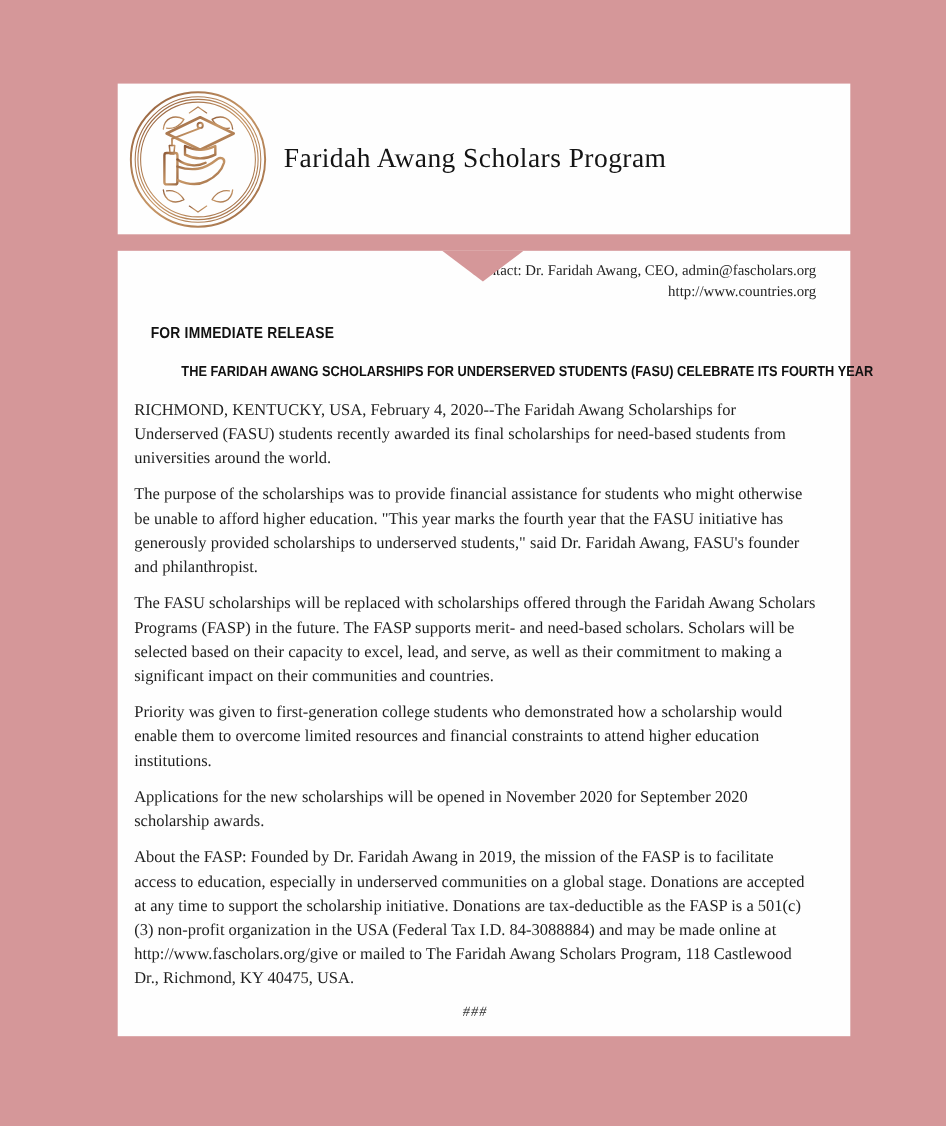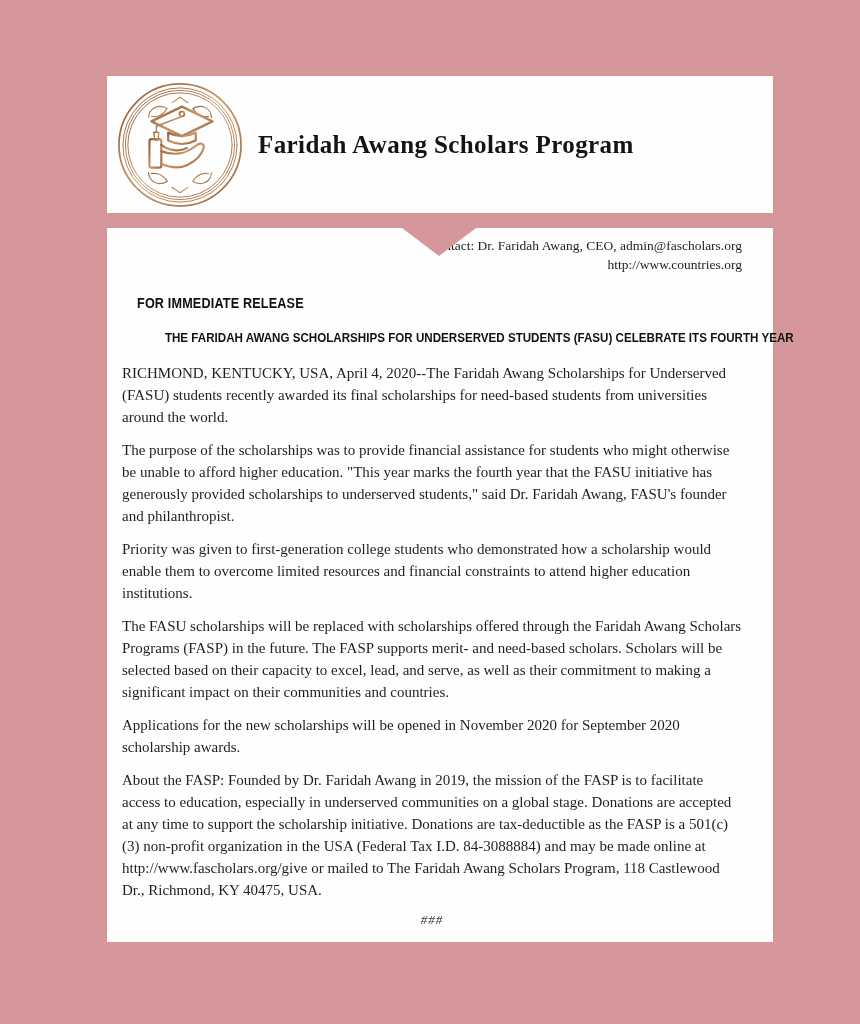--- a/index.html
+++ b/index.html
@@ -25,21 +25,21 @@
   }
   .logo-wrap {
     margin-left: 9px;
     width: 128px;
     height: 128px;
     flex: 0 0 auto;
   }
   .program-title {
     margin-left: 14px;
     font-family: "Liberation Serif", "DejaVu Serif", serif;
-    font-weight: bold;
+    font-weight: normal;
     font-size: 25px;
     letter-spacing: 0.4px;
     color: #141414;
     white-space: nowrap;
   }
   .press-card {
     top: 228px;
     min-height: 667px;
     padding: 6px 31px 14px 15px;
   }
@@ -163,22 +163,22 @@
     <div>http://www.countries.org</div>
   </div>
 
   <div class="release-label">FOR IMMEDIATE RELEASE</div>
 
   <div class="center-row">
     <div class="headline">THE FARIDAH AWANG SCHOLARSHIPS FOR UNDERSERVED STUDENTS (FASU) CELEBRATE ITS FOURTH YEAR</div>
   </div>
 
   <div class="press-body">
-    <p>RICHMOND, KENTUCKY, USA, April 4, 2020--The Faridah Awang Scholarships for Underserved (FASU) students recently awarded its final scholarships for need-based students from universities around the world.</p>
+    <p>RICHMOND, KENTUCKY, USA, February 4, 2020--The Faridah Awang Scholarships for Underserved (FASU) students recently awarded its final scholarships for need-based students from universities around the world.</p>
     <p>The purpose of the scholarships was to provide financial assistance for students who might otherwise be unable to afford higher education. "This year marks the fourth year that the FASU initiative has generously provided scholarships to underserved students," said Dr. Faridah Awang, FASU's founder and philanthropist.</p>
+    <p>The FASU scholarships will be replaced with scholarships offered through the Faridah Awang Scholars Programs (FASP) in the future. The FASP supports merit- and need-based scholars. Scholars will be selected based on their capacity to excel, lead, and serve, as well as their commitment to making a significant impact on their communities and countries.</p>
     <p>Priority was given to first-generation college students who demonstrated how a scholarship would enable them to overcome limited resources and financial constraints to attend higher education institutions.</p>
-    <p>The FASU scholarships will be replaced with scholarships offered through the Faridah Awang Scholars Programs (FASP) in the future. The FASP supports merit- and need-based scholars. Scholars will be selected based on their capacity to excel, lead, and serve, as well as their commitment to making a significant impact on their communities and countries.</p>
     <p>Applications for the new scholarships will be opened in November 2020 for September 2020 scholarship awards.</p>
     <p>About the FASP: Founded by Dr. Faridah Awang in 2019, the mission of the FASP is to facilitate access to education, especially in underserved communities on a global stage. Donations are accepted at any time to support the scholarship initiative. Donations are tax-deductible as the FASP is a 501(c)(3) non-profit organization in the USA (Federal Tax I.D. 84-3088884) and may be made online at http://www.fascholars.org/give or mailed to The Faridah Awang Scholars Program, 118 Castlewood Dr., Richmond, KY 40475, USA.</p>
   </div>
 
   <div class="end-mark">###</div>
 </div>
 
 </body></html>

